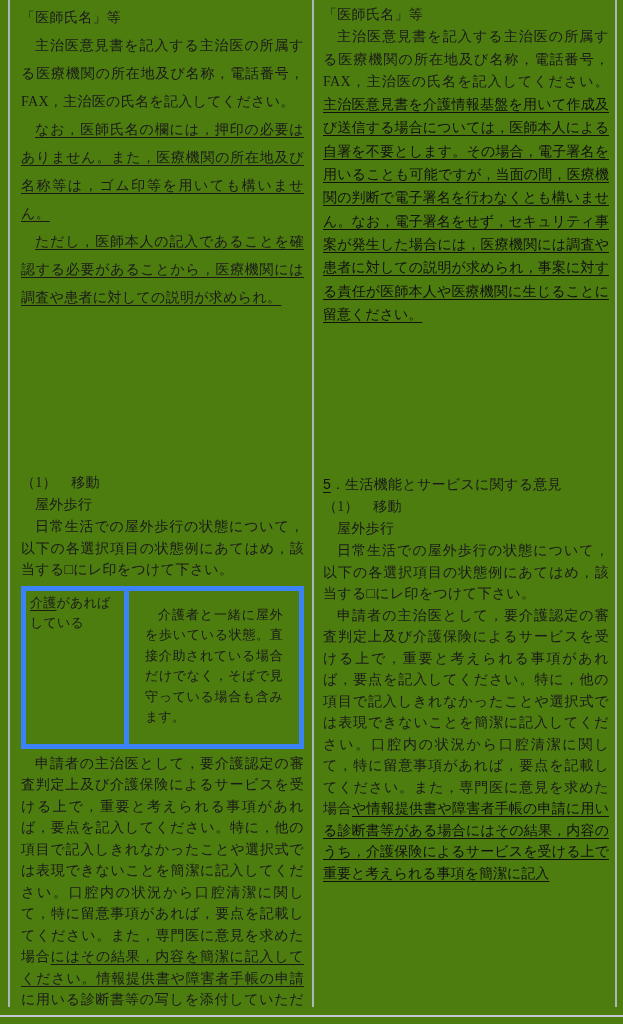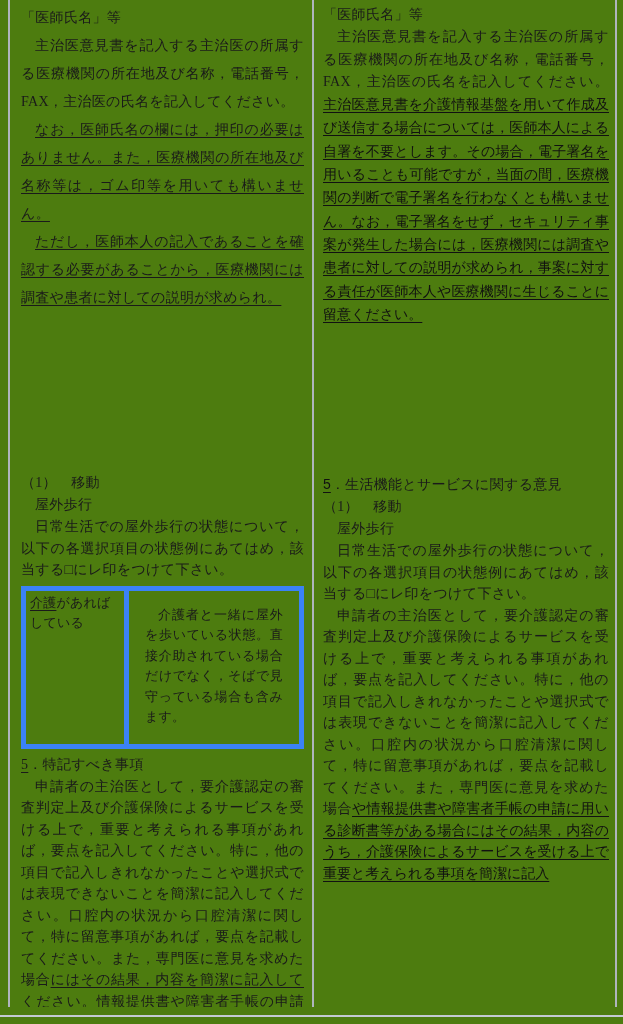--- a/index.html
+++ b/index.html
@@ -70,23 +70,20 @@
             <span class="u">介護</span><span>があれば</span><br>
             <span>している</span>
           </td>
           <td class="desc">
             <p>介護者と一緒に屋外を歩いている状態。直接介助されている場合だけでなく，そばで見守っている場合も含みます。</p>
           </td>
         </tr>
       </tbody>
         </table>
 
-      <div class="sec">
-        <span class="u">5</span><span>．特記すべき事項</span>
-      </div>
       <p class="ind">
         <span>申請者の主治医として，要介護認定の審査判定上及び介護保険によるサービスを受ける上で，重要と考えられる事項があれば，要点を記入してください。特に，他の項目で記入しきれなかったことや選択式では表現できないことを簡潔に記入してください。口腔内の状況から口腔清潔に関して，特に留意事項があれば，要点を記載してください。また，専門医に意見を求めた場合</span><span class="u">にはその結果，内容を簡潔に記入してください。情報提供書や障害者手帳の申請に用いる診断書等の写しを添付していただいても構いません。なお，その場合は情報提供者の了解をとるようにしてく</span>
       </p>
     </div>
 
     <div class="col col-right">
       <div class="block1">
         <p class="h">「医師氏名」等</p>
         <p class="ind">
           <span>主治医意見書を記入する主治医の所属する医療機関の所在地及び名称，電話番号，FAX，主治医の氏名を記入してください。</span><span class="g u">主治医意見書を介護情報基盤を用いて作成及び送信する場合については，医師本人による自署を不要とします。その場合，電子署名を用いることも可能ですが，当面の間，医療機関の判断で電子署名を行わなくとも構いません。なお，電子署名をせず，セキュリティ事案が発生した場合には，医療機関には調査や患者に対しての説明が求められ，事案に対する責任が医師本人や医療機関に生じることに留意ください。</span>

